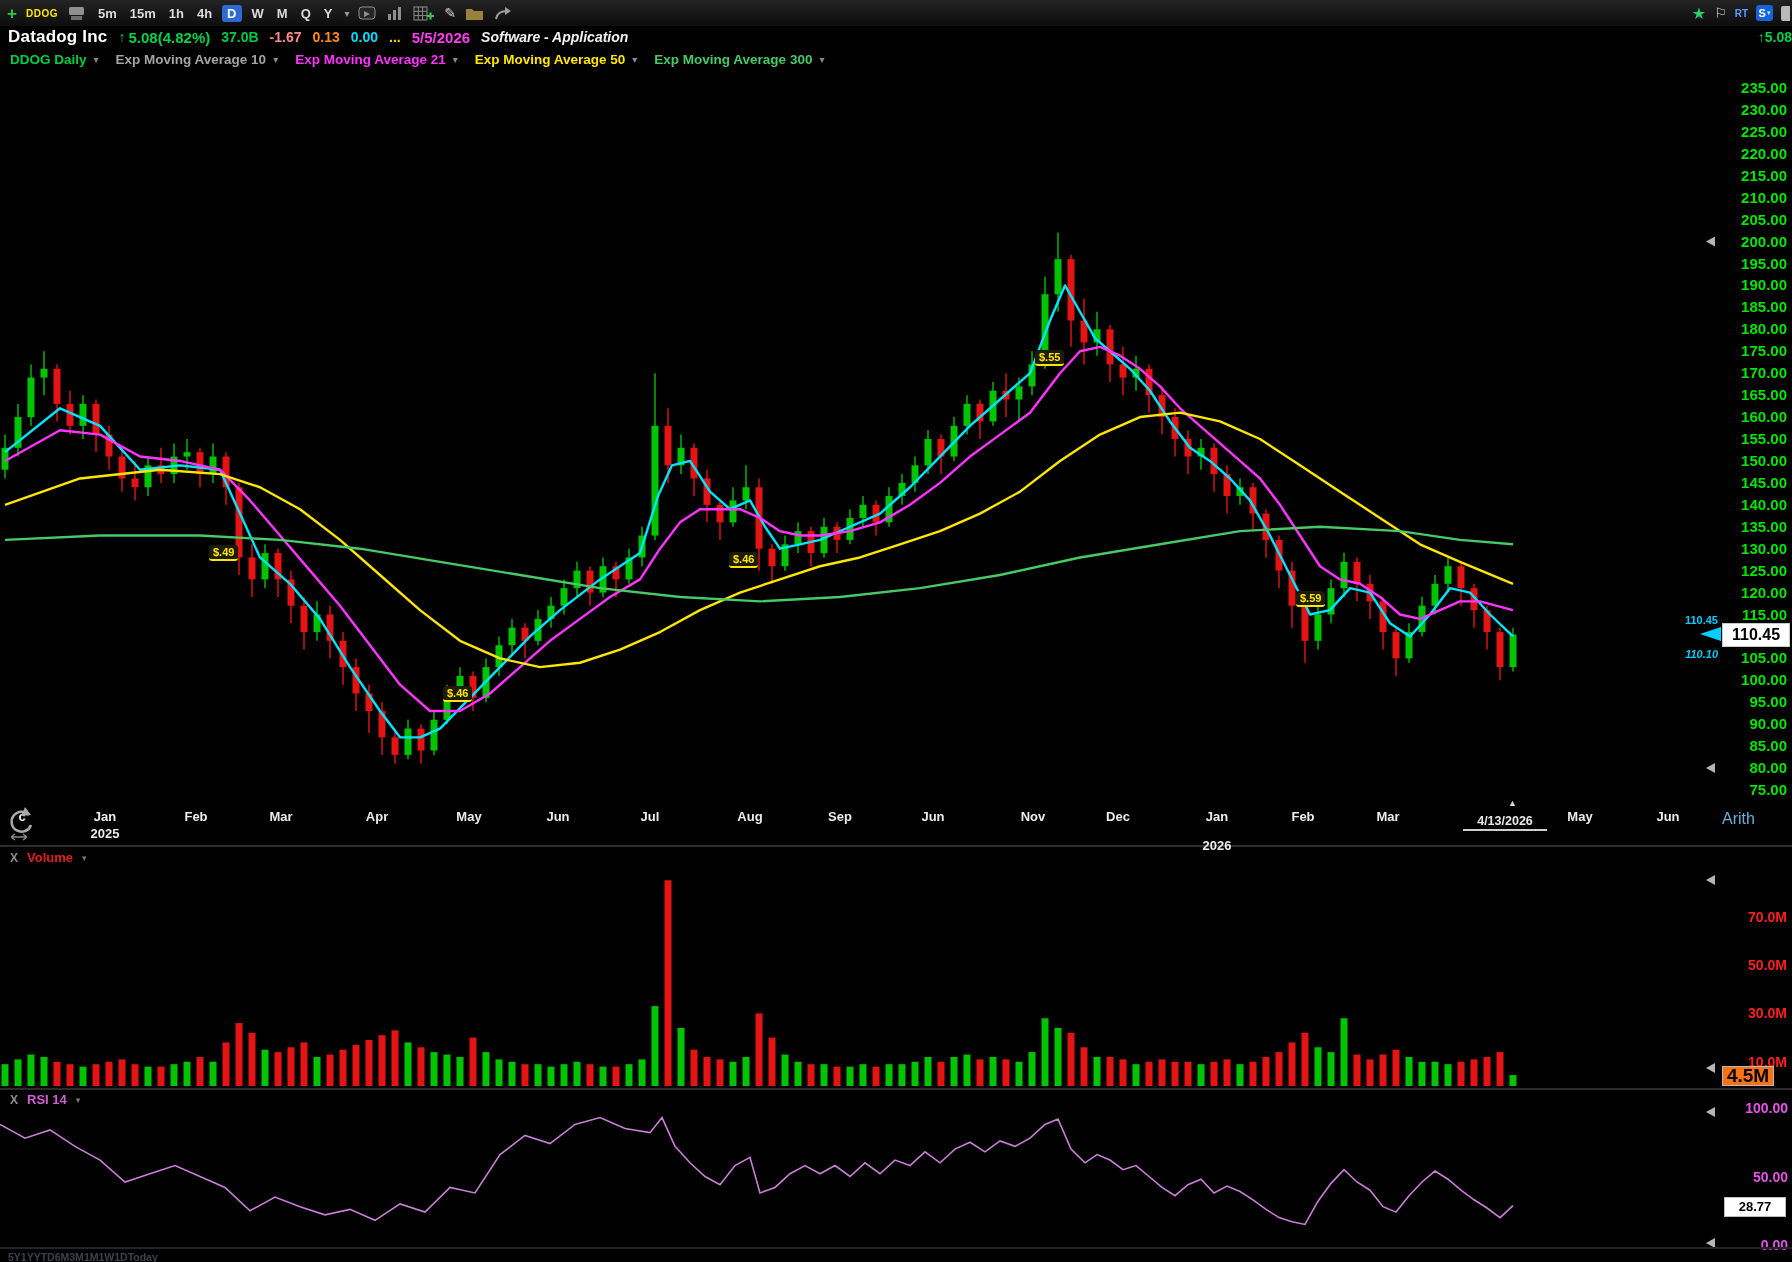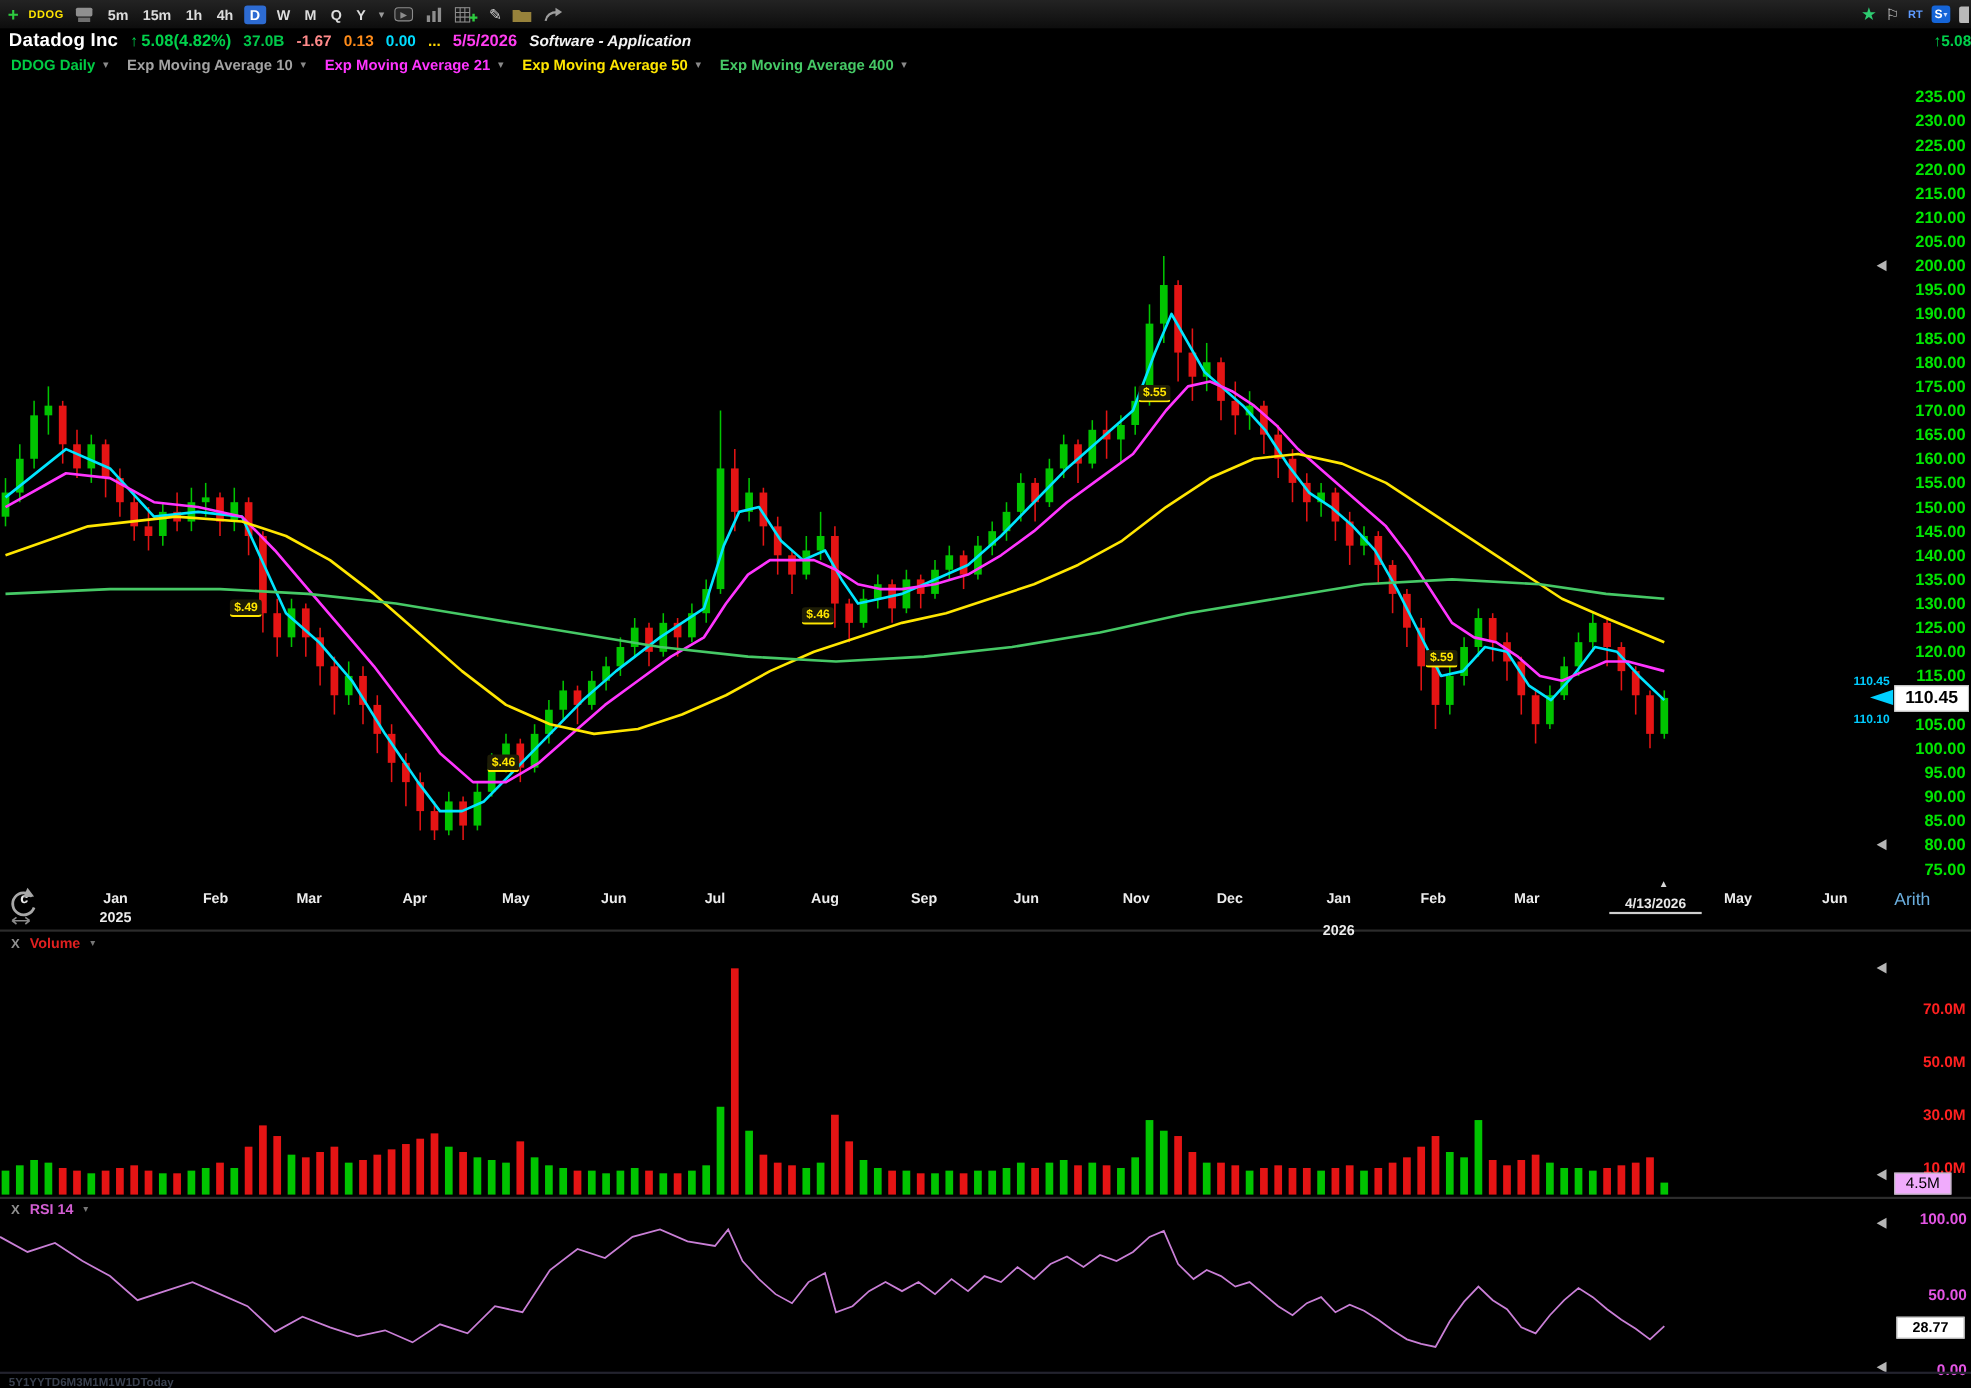--- a/index.html
+++ b/index.html
@@ -52,23 +52,23 @@
   .ptitle.vol{color:#e02020;}
   .ptitle.rsi{color:#d45fd4;}
   .pdd{color:#777;font-size:9px;}
   .pricebox{position:absolute;left:1722px;top:623px;width:66px;height:22px;background:#fff;
     border:1px solid #c9c9c9;color:#000;font-size:16px;font-weight:bold;text-align:center;line-height:21px;z-index:4;}
   .pricearrow{position:absolute;left:1700px;top:627px;width:0;height:0;z-index:4;
     border-top:7px solid transparent;border-bottom:7px solid transparent;border-right:21px solid #00cfff;}
   .asksm{position:absolute;left:1648px;top:614px;width:70px;text-align:right;color:#00ccff;
     font-size:11px;font-weight:bold;z-index:4;}
   .bidsm{position:absolute;left:1648px;top:648px;width:70px;text-align:right;color:#00ccff;
-    font-size:11px;font-weight:bold;z-index:4;}
-  .volbox{position:absolute;left:1722px;top:1066px;width:50px;height:18px;background:#f0abfc;
-    border:1px solid #bbb;color:#000;font-size:14px;font-weight:normal;text-align:center;line-height:17px;z-index:4;}
+    font-size:11px;font-weight:bold;z-index:4;font-style:italic;}
+  .volbox{position:absolute;left:1722px;top:1066px;width:50px;height:18px;background:#f97316;
+    border:1px solid #bbb;color:#000;font-size:19px;font-weight:bold;text-align:center;line-height:17px;z-index:4;}
   .rsibox{position:absolute;left:1724px;top:1197px;width:60px;height:18px;background:#fff;
     border:1px solid #bbb;color:#000;font-size:13px;font-weight:bold;text-align:center;line-height:17px;z-index:4;}
   .arith{position:absolute;left:1722px;top:810px;color:#6aaede;font-size:16px;z-index:4;}
   .dates{position:absolute;top:800px;left:0;width:1700px;height:46px;z-index:3;}
   .mlabel{position:absolute;width:64px;text-align:center;color:#ececec;font-size:13px;font-weight:bold;}
   .msub{position:absolute;width:64px;text-align:center;color:#ececec;font-size:13px;font-weight:bold;}
   .lastdate{position:absolute;width:84px;text-align:center;color:#e8e8e8;font-size:12.5px;font-weight:bold;
     border-bottom:2px solid #cfcfcf;padding-bottom:1px;}
   .lastmark{position:absolute;color:#d8d8d8;font-size:9px;}
   .etag{position:absolute;color:#ffe600;background:#1d1c06;border-bottom:2px solid #ffe600;
@@ -569,21 +569,21 @@
 
   <div class="legend" id="legend-row">
       <span class="litem" style="color: rgb(0, 204, 68);">DDOG Daily</span>
       <span class="larr">▾</span>
       <span class="litem" style="color: #a3a3a3;">Exp Moving Average 10</span>
       <span class="larr">▾</span>
       <span class="litem" style="color: rgb(255, 53, 255);">Exp Moving Average 21</span>
       <span class="larr">▾</span>
       <span class="litem" style="color: rgb(255, 230, 0);">Exp Moving Average 50</span>
       <span class="larr">▾</span>
-      <span class="litem" style="color: rgb(70, 201, 102);">Exp Moving Average 400</span>
+      <span class="litem" style="color: rgb(70, 201, 102);">Exp Moving Average 300</span>
       <span class="larr">▾</span>
     </div>
 
   <div class="sep" style="top:845px"></div>
   <div class="sep" style="top:1088px"></div>
   <div class="sep" style="top:1247px;background:#23232e"></div>
 
   <div class="pheader" style="left:10px;top:850px">
     <span class="pclose">X</span>
     <span class="ptitle vol">Volume</span>

